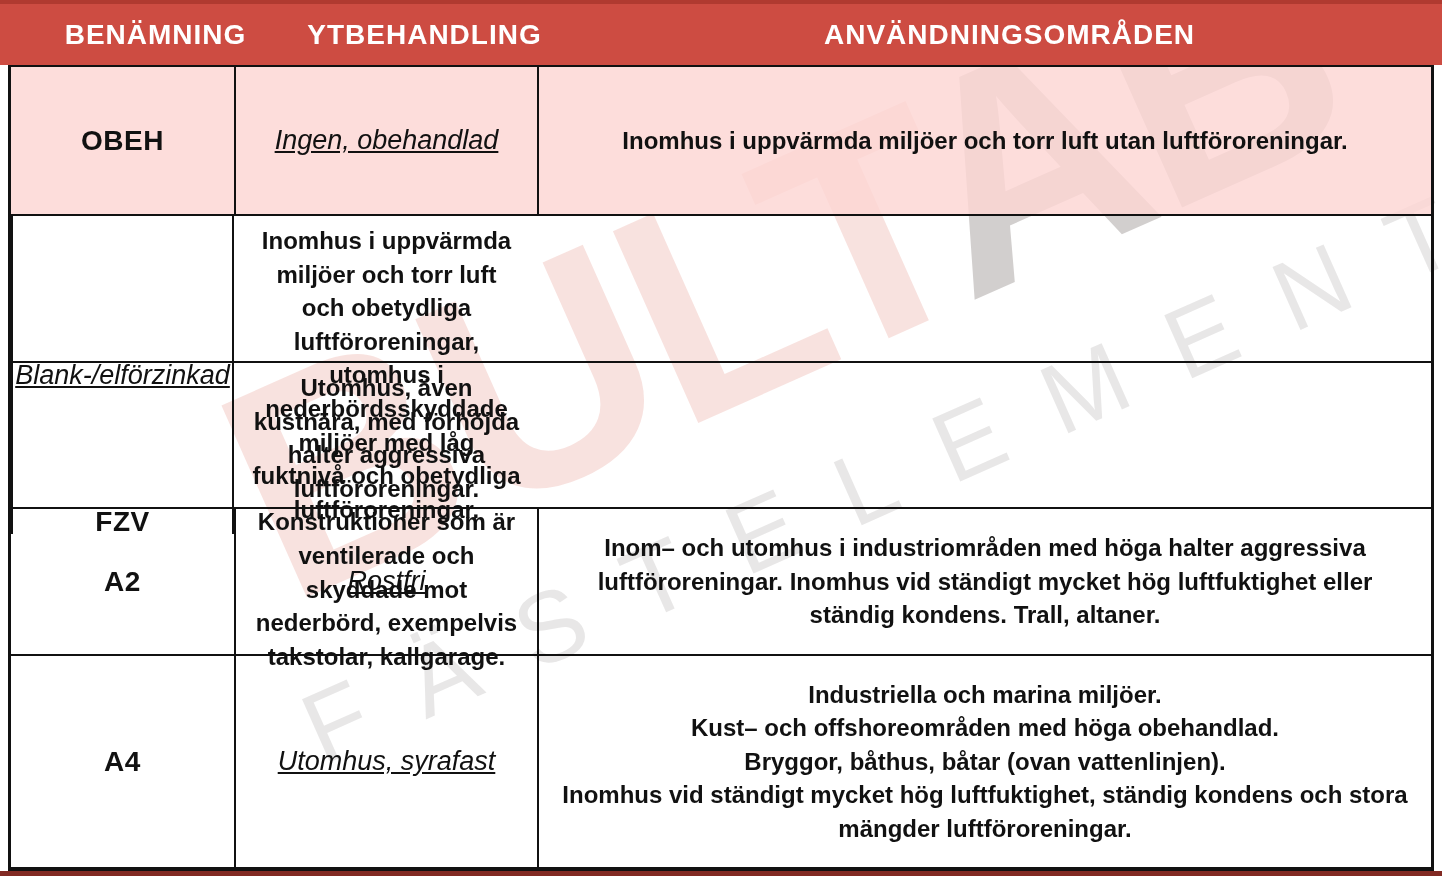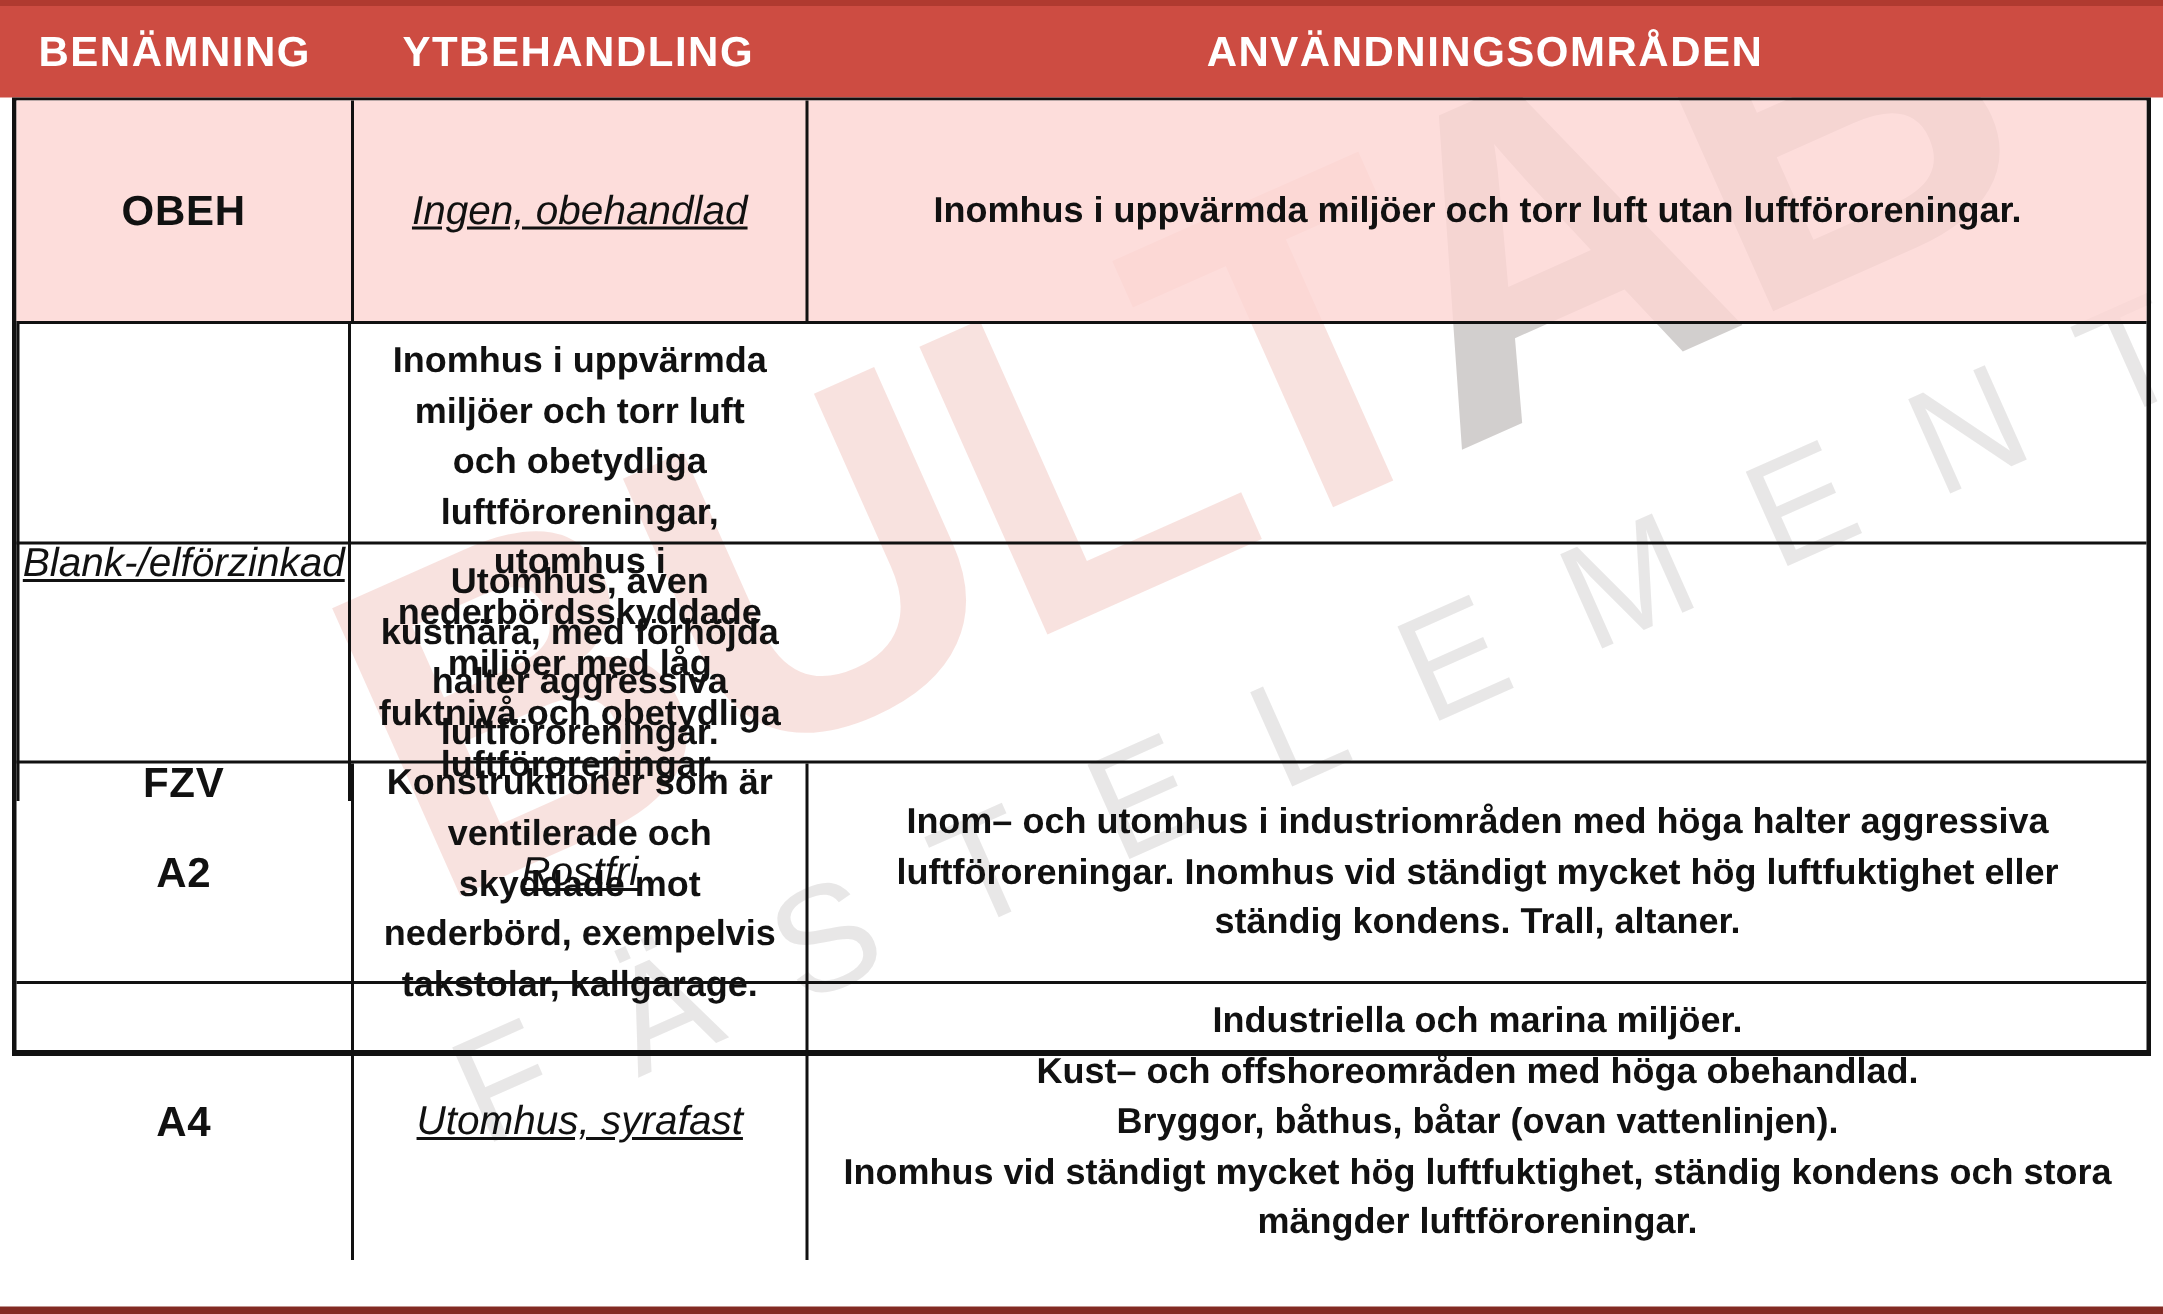--- a/index.html
+++ b/index.html
@@ -52,32 +52,33 @@
     z-index: 2;
     display: flex;
     width: 1442px; height: 65px;
     background: #cd4c42;
     border-top: 4px solid #b03a30;
     color: #ffffff;
     font-weight: bold;
     font-size: 28px;
     letter-spacing: 1px;
     align-items: center;
+    padding-left: 39px;
   }
   .header-cell { text-align: center; }
   .header-cell.c1 { width: 233px; }
   .header-cell.c2 { width: 305px; }
   .header-cell.c3 { flex: 1; }
 
   
   .tbl {
     position: relative;
     z-index: 2;
     margin: 0 8px;
-    height: 639px;
+    height: 806px;
     display: grid;
     grid-template-rows: 147px 147px 146px 147px 1fr;
     border: 3px solid #111111;
     border-top-width: 2px;
     border-bottom-width: 4px;
   }
   .row {
     display: grid;
     grid-template-columns: 223px 305px 1fr;
     border-top: 2px solid #111111;

